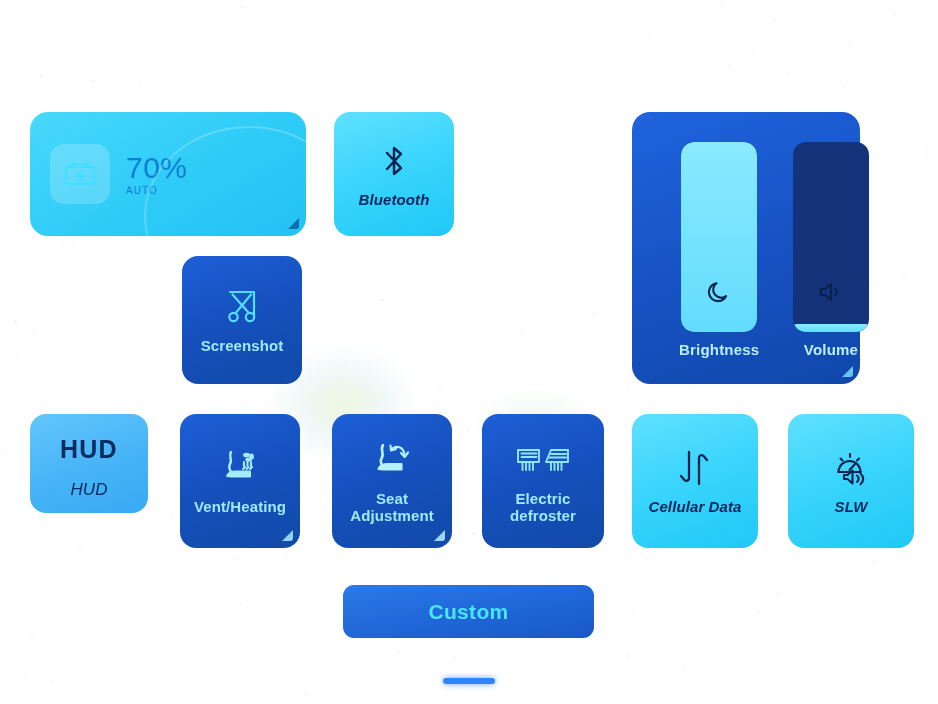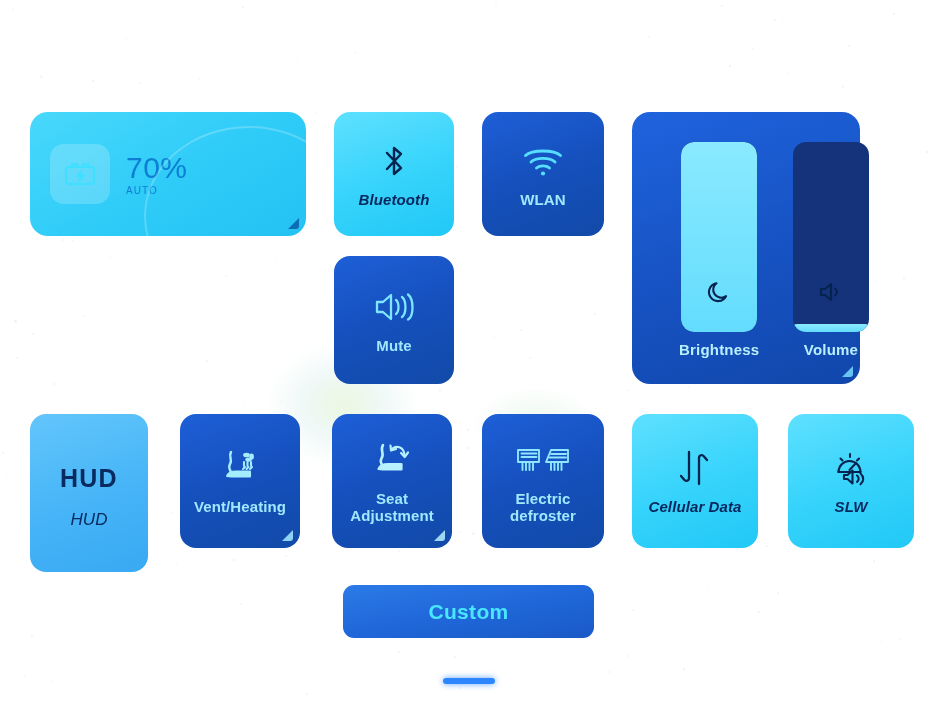--- a/index.html
+++ b/index.html
@@ -150,21 +150,21 @@
     margin-top: 9px; font-size: 15px; font-weight: 700; color: #b8f0ff; letter-spacing: .2px;
   }
 
   
   #audio-tile      { left: 30px;  top: 256px; width: 120px; height: 128px; }
   #screenshot-tile { left: 182px; top: 256px; width: 120px; height: 128px; }
   #mute-tile       { left: 334px; top: 256px; width: 120px; height: 128px; }
   #darkmode-tile   { left: 482px; top: 256px; width: 122px; height: 128px; }
 
   
-  #hud-tile       { left: 30px;  top: 414px; width: 118px; height: 158px; }
+  #hud-tile       { left: 30px;  top: 414px; width: 118px; height: 99px; }
   #vent-tile      { left: 180px; top: 414px; width: 120px; height: 134px; }
   #seat-tile      { left: 332px; top: 414px; width: 120px; height: 134px; }
   #defroster-tile { left: 482px; top: 414px; width: 122px; height: 134px; }
   #cellular-tile  { left: 632px; top: 414px; width: 126px; height: 134px; }
   #slw-tile       { left: 788px; top: 414px; width: 126px; height: 134px; }
 
   #hud-tile .hud-glyph {
     font-size: 25px; font-weight: 700; letter-spacing: 1.2px; color: #0a2b60;
   }
   #hud-tile .tlabel { font-size: 17px; color: #0a2b60; font-weight: 400; }
@@ -386,31 +386,20 @@
 
   <div class="tile active" id="bluetooth-tile">
     <div class="ticon">
       <svg width="28" height="40" viewBox="0 0 28 40" fill="none" stroke="#06234f" stroke-width="2.4" stroke-linejoin="round" stroke-linecap="round">
         <path d="M7 12 L21 27 L14 33 V7 L21 13 L7 28"></path>
       </svg>
     </div>
     <div class="tlabel">Bluetooth</div>
   </div>
 
-  <div class="tile inactive" id="wlan-tile">
-    <div class="ticon">
-      <svg width="42" height="32" viewBox="0 0 42 32" fill="none" stroke="#57ddff" stroke-width="2.9" stroke-linecap="round">
-        <path d="M3.5 10.5 C10 4.5 32 4.5 38.5 10.5"></path>
-        <path d="M9 17 C14 12.2 28 12.2 33 17"></path>
-        <path d="M14.5 23 C17.5 20.2 24.5 20.2 27.5 23"></path>
-        <circle cx="21" cy="28.5" r="2.1" fill="#57ddff" stroke="none"></circle>
-      </svg>
-    </div>
-    <div class="tlabel">WLAN</div>
-  </div>
 
   <div id="slider-panel">
 
     <div class="slider-wrap" id="brightness-wrap">
       <div class="slider-track">
         <div class="slider-fill" id="brightness-fill" style="height: 100%;"></div>
         <span class="slider-glyph">
           <svg width="28" height="28" viewBox="0 0 28 28" fill="none" stroke="#06234f" stroke-width="2.1" stroke-linejoin="round">
             <path d="M21 18.2 A9 9 0 1 1 11.5 5.2 A7.3 7.3 0 0 0 21 18.2 Z"></path>
           </svg>
@@ -429,32 +418,33 @@
           </svg>
         </span>
       </div>
       <div class="slider-name">Volume</div>
     </div>
 
     <span class="corner" style="color:#79d9ff;"></span>
   </div>
 
 
-
-  <div class="tile inactive" id="mute-tile">
-    <div class="ticon">
-      <svg width="42" height="34" viewBox="0 0 42 34" fill="none" stroke="#7fe6ff" stroke-width="2.3" stroke-linejoin="round" stroke-linecap="round">
-        <path d="M4 12 h6 l8 -7 v24 l-8 -7 h-6 z"></path>
-        <path d="M23 10 c3.3 2.6 3.3 11.4 0 14"></path>
-        <path d="M29 7 c4.6 3.6 4.6 16.4 0 20"></path>
-        <path d="M35 4.5 c6 4.6 6 21.4 0 25"></path>
-      </svg>
-    </div>
-    <div class="tlabel">Mute</div>
-  </div>
+  <div class="tile inactive" id="screenshot-tile">
+    <div class="ticon">
+      <svg width="36" height="38" viewBox="0 0 36 38" fill="none" stroke="#57ddff" stroke-width="2.2" stroke-linejoin="round" stroke-linecap="round">
+        <path d="M6 4 h24 v24"></path>
+        <path d="M8.5 6.5 L24 24"></path>
+        <path d="M27 6.5 L12.5 24"></path>
+        <circle cx="9.5" cy="29" r="4.2"></circle>
+        <circle cx="26" cy="29" r="4.2"></circle>
+      </svg>
+    </div>
+    <div class="tlabel">Screenshot</div>
+  </div>
+
 
 
   <div class="tile active-soft" id="hud-tile">
     <div class="ticon">
       <span class="hud-glyph">HUD</span>
     </div>
     <div class="tlabel">HUD</div>
   </div>
 
   <div class="tile inactive" id="vent-tile">

